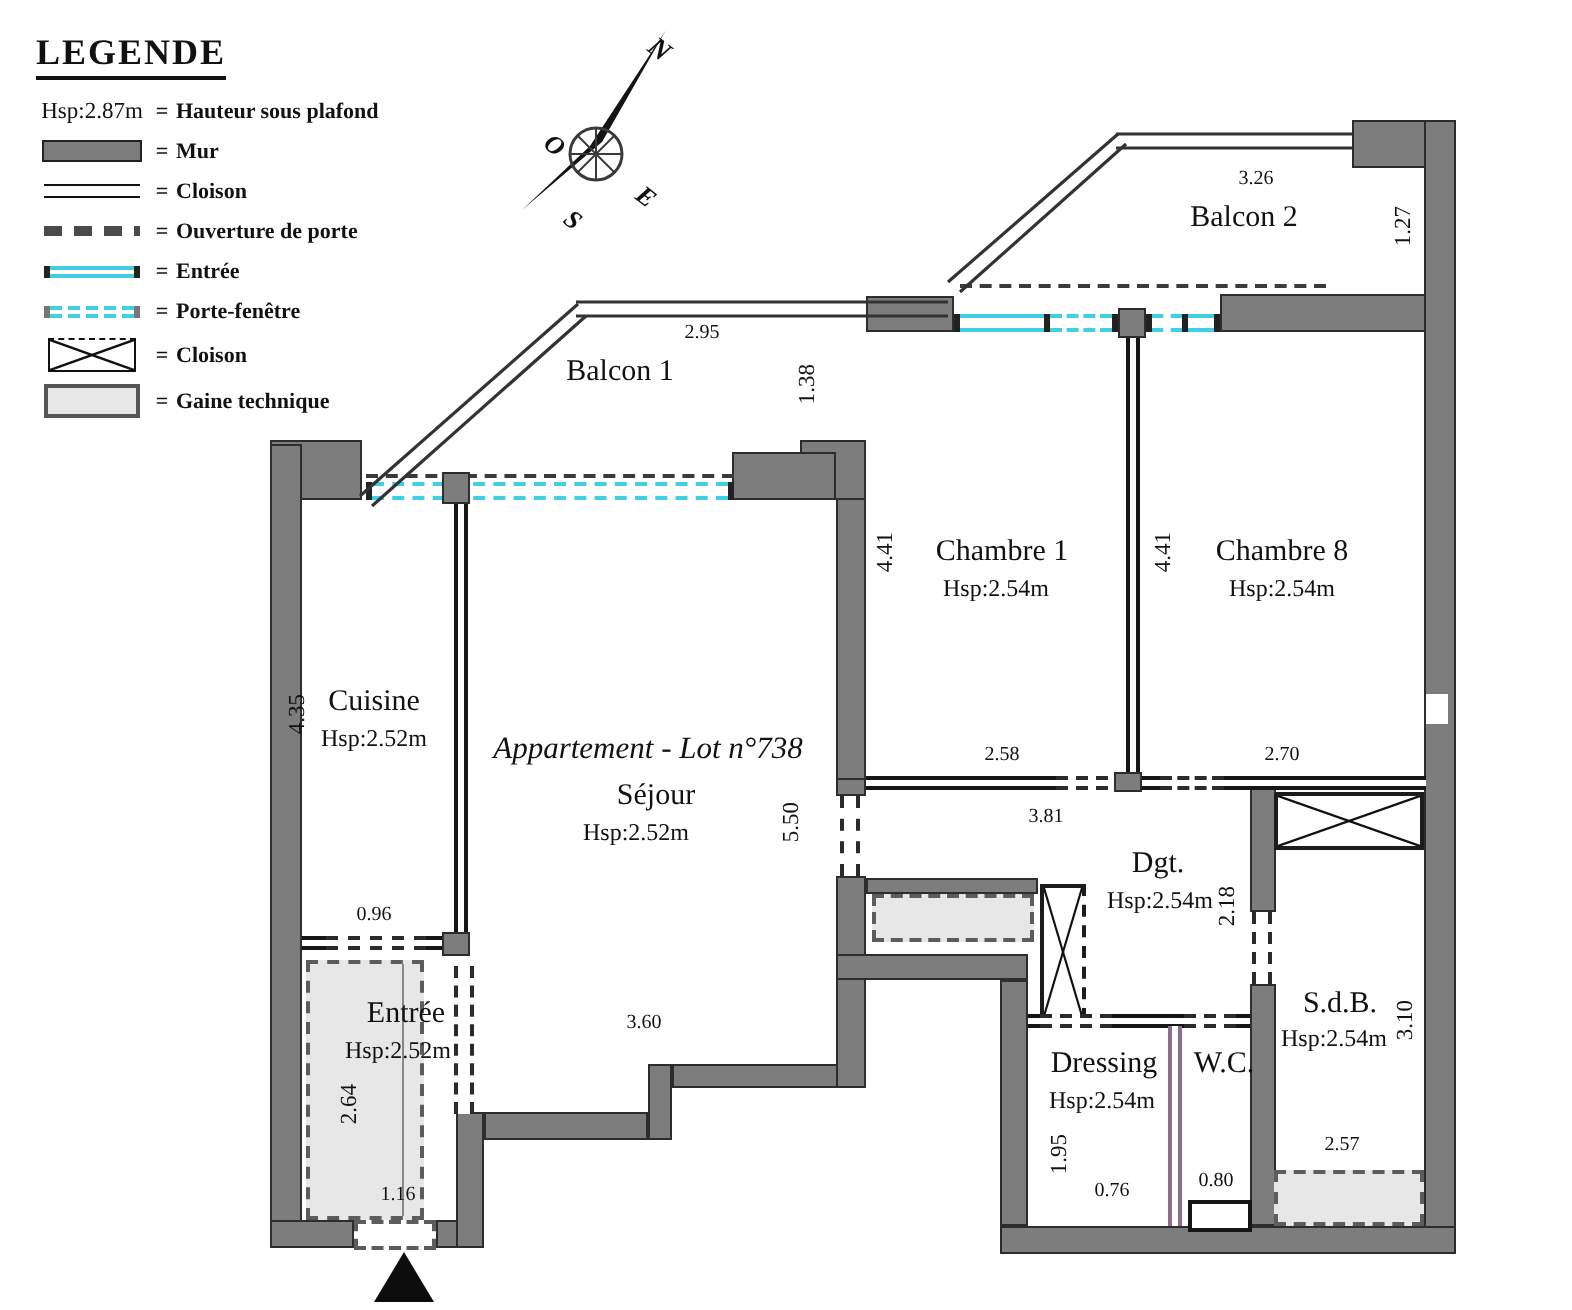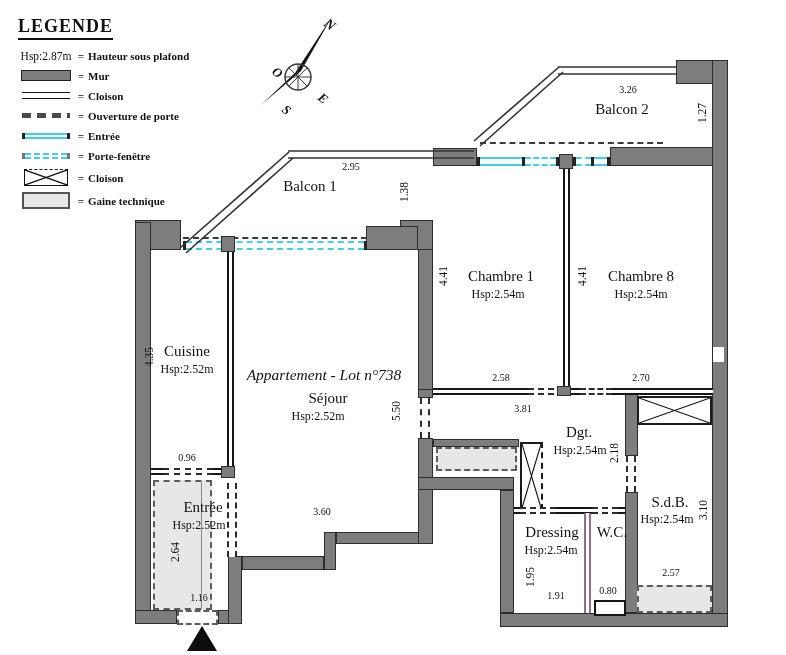--- a/index.html
+++ b/index.html
@@ -278,21 +278,21 @@
   <div class="lbl dim" style="left:621px;top:372px;width:40px">2.70</div>
 
   <div class="lbl room" style="left:529px;top:424px;width:100px">Dgt.</div>
   <div class="lbl hsp" style="left:530px;top:443px;width:100px">Hsp:2.54m</div>
   <div class="lbl dim" style="left:503px;top:403px;width:40px">3.81</div>
   <div class="dimv" style="left:598px;top:446px">2.18</div>
 
   <div class="lbl room" style="left:502px;top:524px;width:100px">Dressing</div>
   <div class="lbl hsp" style="left:501px;top:543px;width:100px">Hsp:2.54m</div>
   <div class="dimv" style="left:514px;top:570px">1.95</div>
-  <div class="lbl dim" style="left:536px;top:590px;width:40px">1.91</div>
+  <div class="lbl dim" style="left:536px;top:590px;width:40px">0.76</div>
 
   <div class="lbl room" style="left:562px;top:524px;width:100px">W.C.</div>
   <div class="lbl dim" style="left:588px;top:585px;width:40px">0.80</div>
 
   <div class="lbl room" style="left:620px;top:494px;width:100px">S.d.B.</div>
   <div class="lbl hsp" style="left:617px;top:512px;width:100px">Hsp:2.54m</div>
   <div class="dimv" style="left:687px;top:503px">3.10</div>
   <div class="lbl dim" style="left:651px;top:567px;width:40px">2.57</div>
 
 </div>

